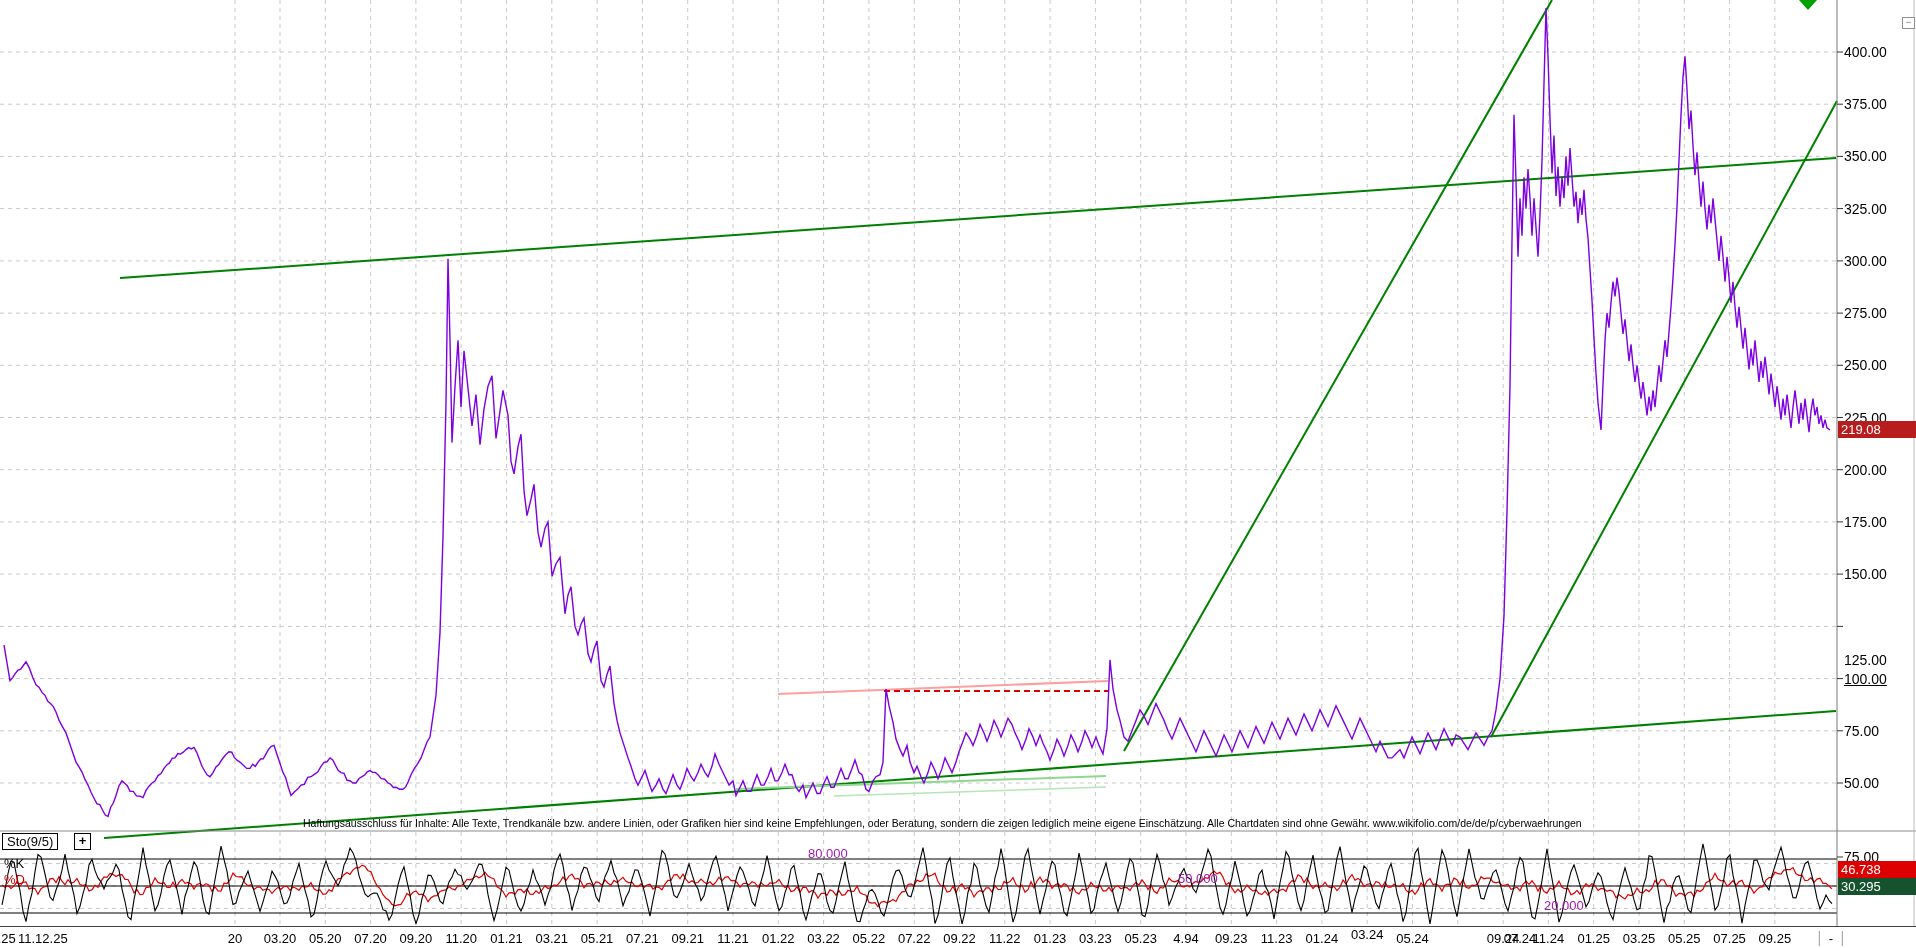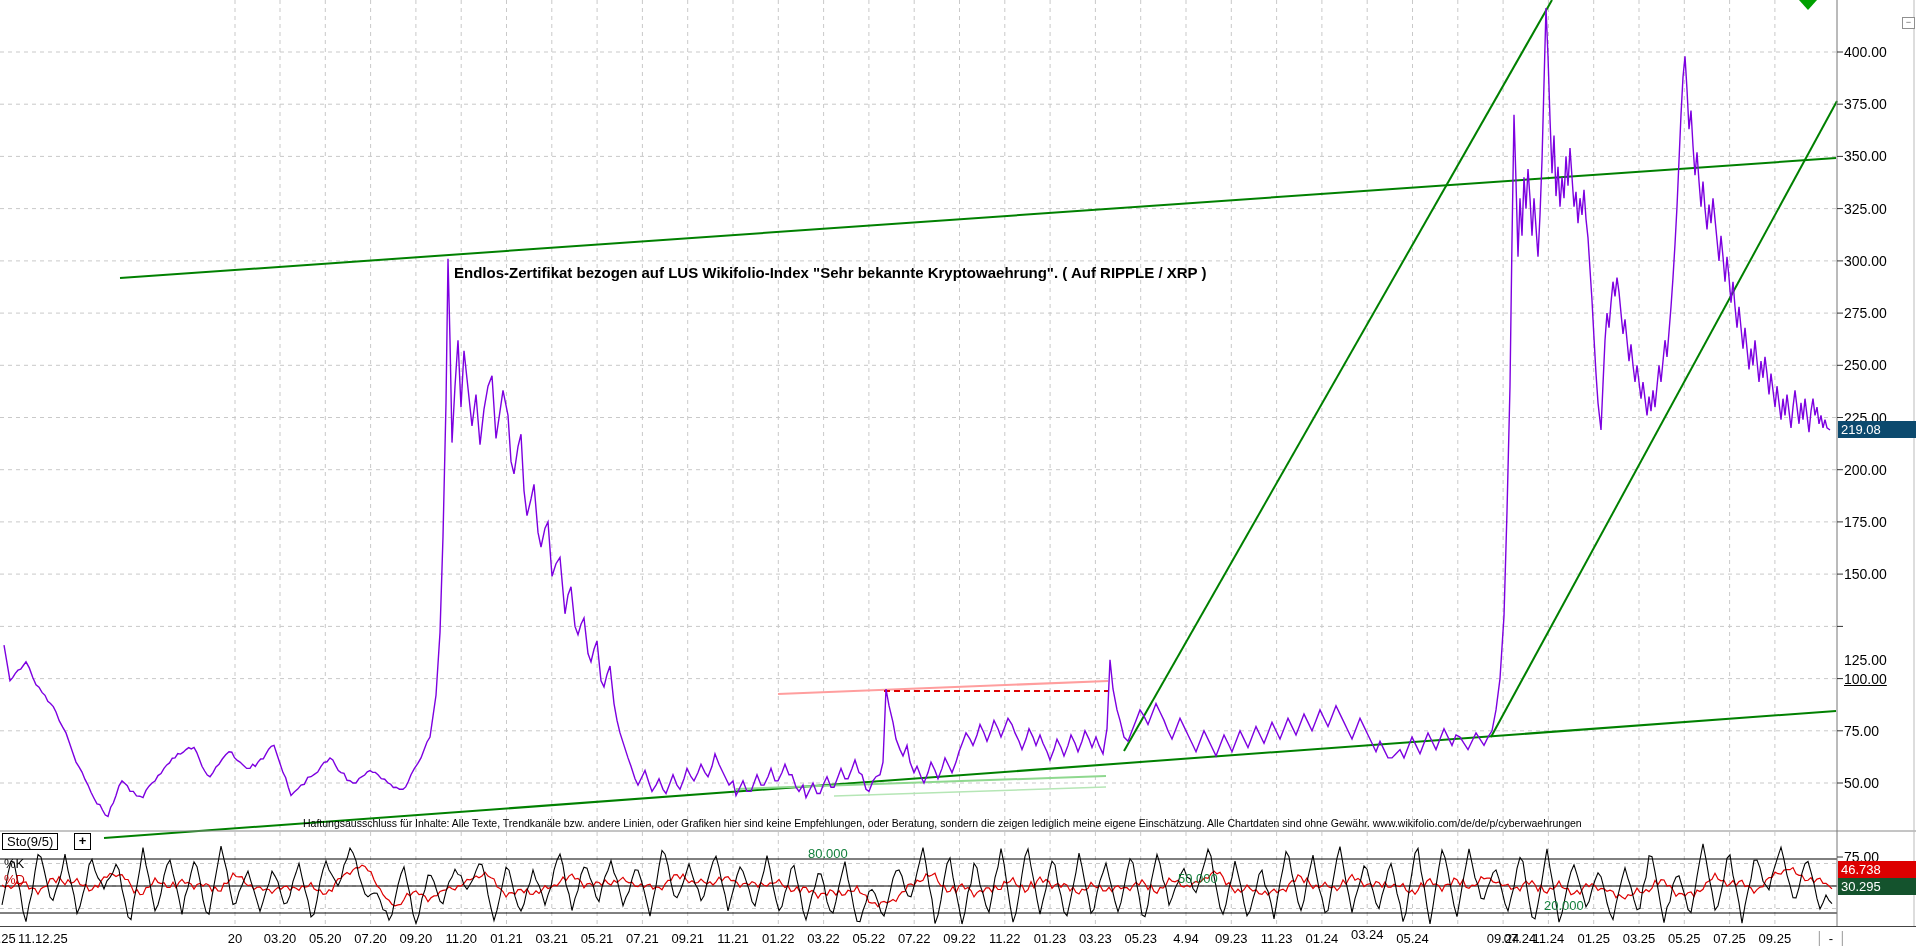--- a/index.html
+++ b/index.html
@@ -8,24 +8,24 @@
     font-family:"Liberation Sans", sans-serif; color:#000;
   }
   #plot{position:absolute;left:0;top:0;}
   .grid{stroke:#c9c9c9;stroke-width:1;stroke-dasharray:4 4;fill:none;}
   .abs{position:absolute;white-space:nowrap;}
   #chart-title{left:454px;top:264px;font-size:15px;font-weight:bold;letter-spacing:0px;}
   #disclaimer{left:303px;top:817px;font-size:10.5px;color:#000;}
   .ylab{position:absolute;left:1844px;font-size:14px;color:#000;}
   .xlab{position:absolute;top:930px;font-size:13px;color:#000;transform:translateX(-50%);background:transparent;}
   .xlab.first{transform:none;}
-  .navylab{position:absolute;font-size:13px;color:#15803d;}
+  .navylab{position:absolute;font-size:13px;color:#a21caf;}
   .valbox{position:absolute;left:1838px;width:76px;height:17px;line-height:17px;
           font-size:13px;color:#fff;padding-left:3px;}
-  #price-marker{background:#0c4a6e;top:421px;}
+  #price-marker{background:#b91c1c;top:421px;}
   #d-marker{background:#dd0000;top:861px;}
   #k-marker{background:#14532d;top:878px;}
   #panel-axis-label{left:1844px;top:849px;font-size:14px;color:#000;}
   #sto-box{left:2px;top:833px;border:1px solid #000;background:#fff;font-size:13px;
            padding:0 4px;height:15px;line-height:15px;}
   #plus-box{left:74px;top:833px;border:1px solid #000;background:#fff;width:15px;height:15px;
             line-height:14px;text-align:center;font-size:13px;font-weight:bold;}
   #k-label{left:4px;top:856px;font-size:13px;color:#000;}
   #d-label{left:4px;top:872px;font-size:13px;color:#cc0000;}
   #collapse-box{left:1902px;top:17px;width:11px;height:10px;border:1px solid #909090;
@@ -155,21 +155,20 @@
       <line x1="1837" y1="521.9" x2="1843" y2="521.9" stroke="#333" stroke-width="1"></line>
       <line x1="1837" y1="574.1" x2="1843" y2="574.1" stroke="#333" stroke-width="1"></line>
       <line x1="1837" y1="626.4" x2="1843" y2="626.4" stroke="#333" stroke-width="1"></line>
       <line x1="1837" y1="678.6" x2="1843" y2="678.6" stroke="#333" stroke-width="1"></line>
       <line x1="1837" y1="730.8" x2="1843" y2="730.8" stroke="#333" stroke-width="1"></line>
       <line x1="1837" y1="783.0" x2="1843" y2="783.0" stroke="#333" stroke-width="1"></line>
       <line x1="1837" y1="857" x2="1843" y2="857" stroke="#333" stroke-width="1"></line>
       <polygon points="1799,0 1817,0 1808,10" fill="#00a000"></polygon>
     </svg>
 
-  <div class="abs" id="chart-title">Endlos-Zertifikat bezogen auf LUS Wikifolio-Index "Sehr bekannte Kryptowaehrung". ( Auf RIPPLE / XRP )</div>
   <div class="abs" id="disclaimer">Haftungsausschluss für Inhalte: Alle Texte, Trendkanäle bzw. andere Linien, oder Grafiken hier sind keine Empfehlungen, oder Beratung, sondern die zeigen lediglich meine eigene Einschätzung. Alle Chartdaten sind ohne Gewähr. www.wikifolio.com/de/de/p/cyberwaehrungen</div>
 
   <div id="y-axis">
       <div class="ylab" style="top: 44px;">400.00</div>
       <div class="ylab" style="top: 96px;">375.00</div>
       <div class="ylab" style="top: 148px;">350.00</div>
       <div class="ylab" style="top: 201px;">325.00</div>
       <div class="ylab" style="top: 253px;">300.00</div>
       <div class="ylab" style="top: 305px;">275.00</div>
       <div class="ylab" style="top: 357px; text-align: center;">250.00</div>

